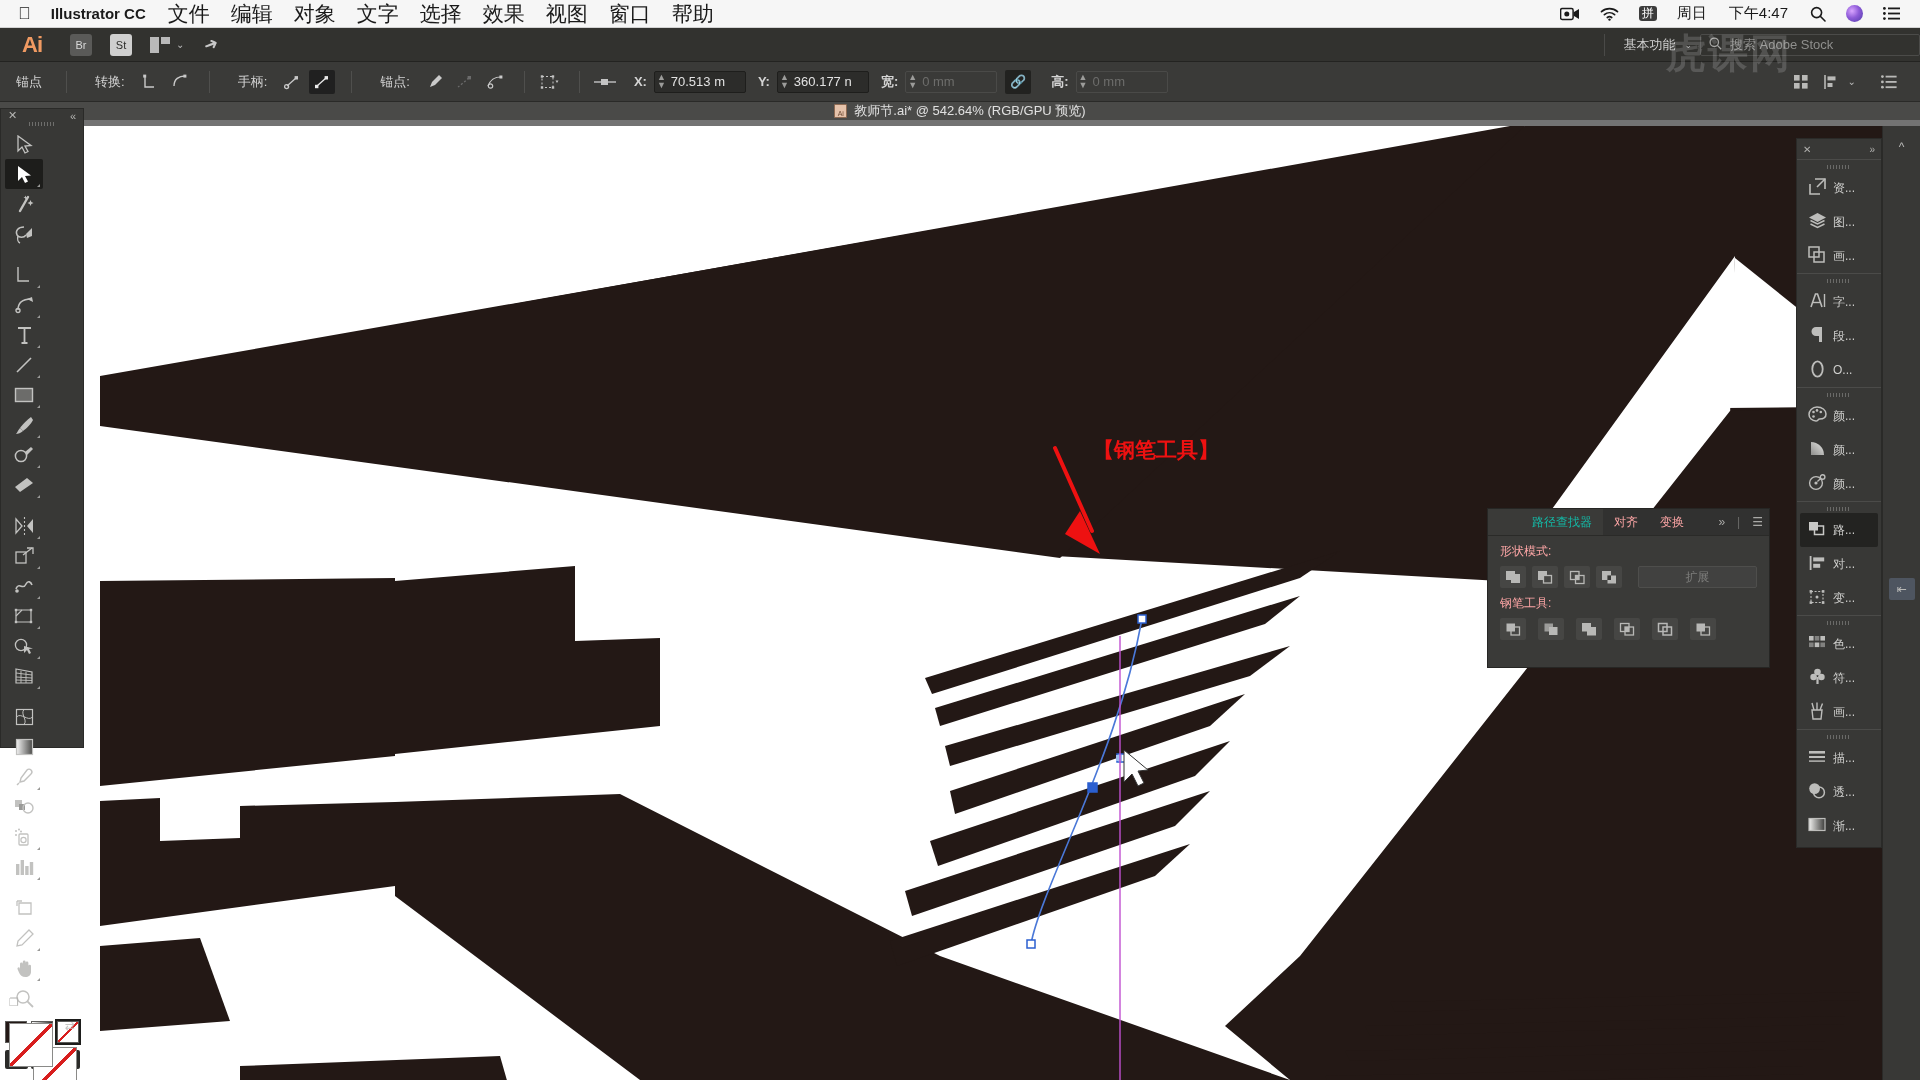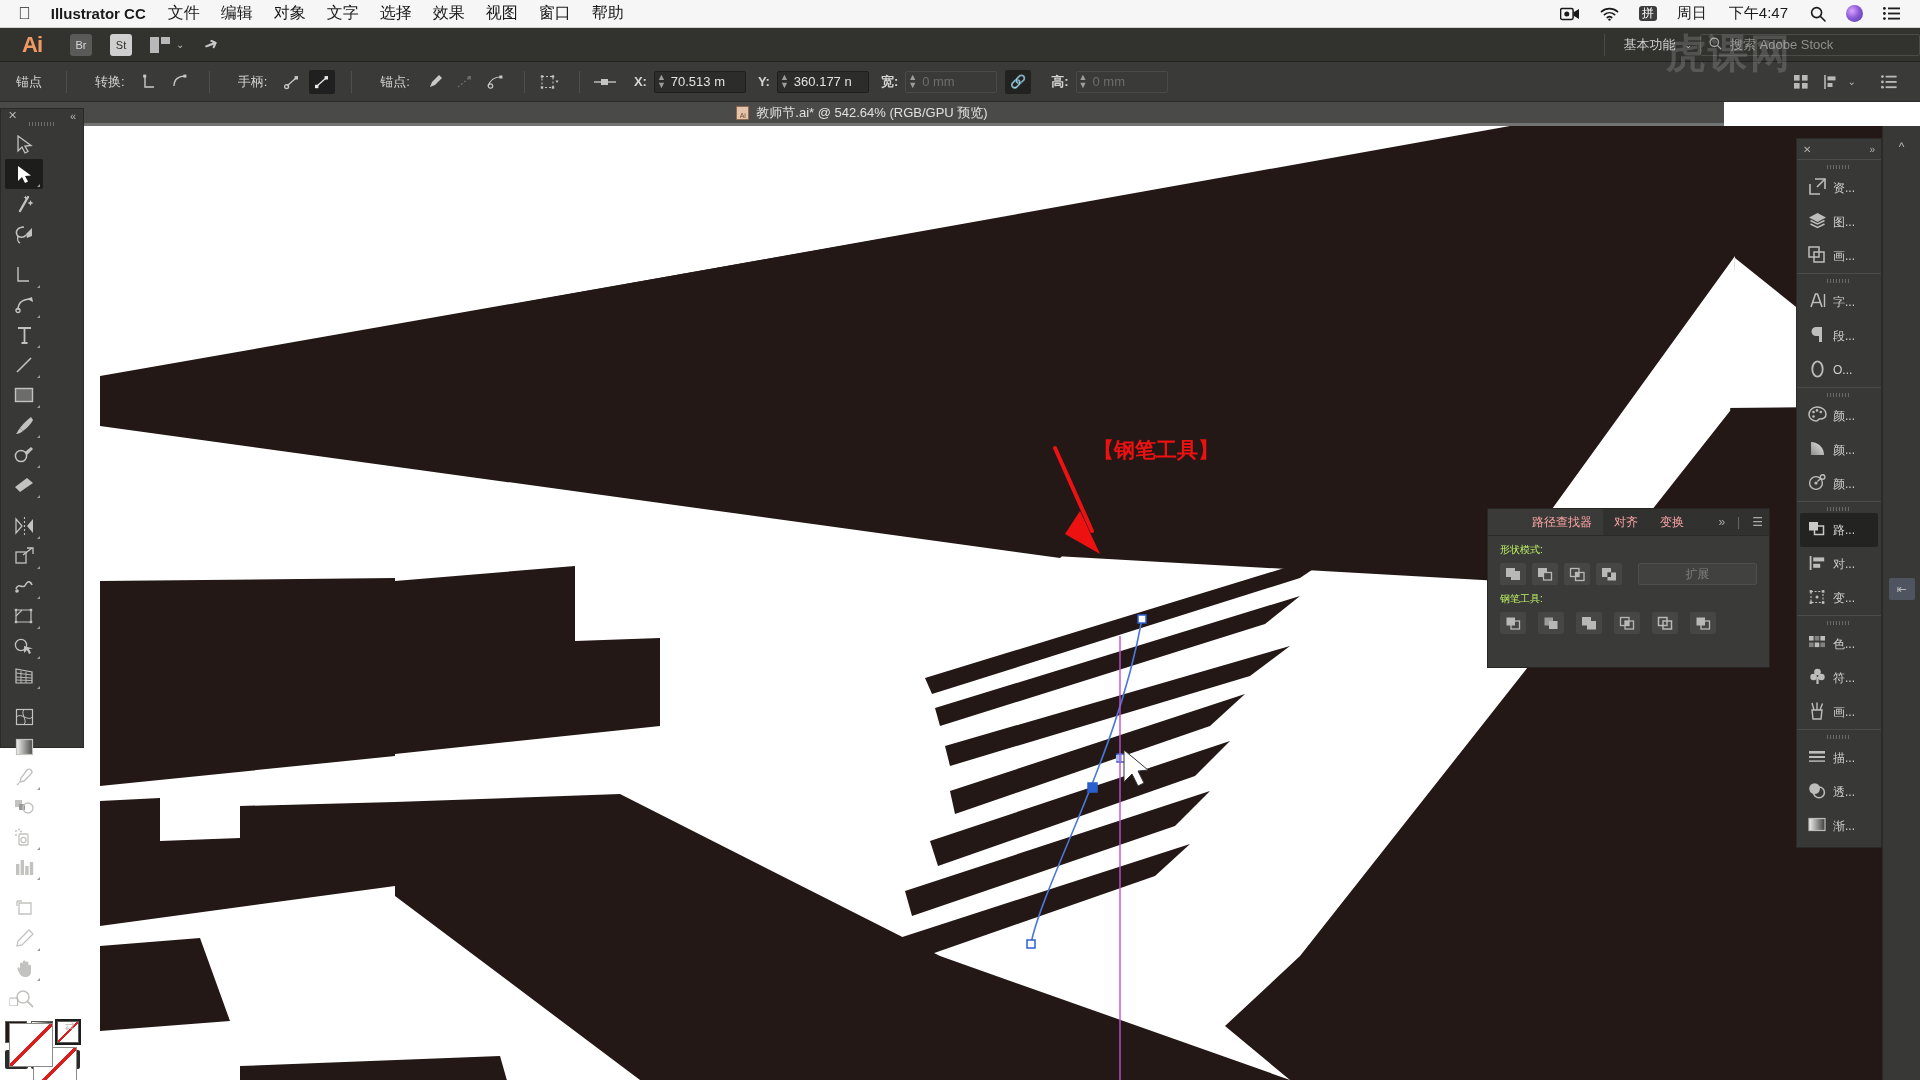--- a/index.html
+++ b/index.html
@@ -16,21 +16,21 @@
   .macbar {
     position: absolute; top: 0; left: 0; width: 1920px; height: 28px;
     background: #f6f6f6;
     border-bottom: 1px solid #d2d2d2;
     display: flex; align-items: center;
     font-size: 15px; color: #1a1a1a;
     z-index: 60;
   }
   .macbar .apple { margin-left: 18px; margin-right: 20px; font-size: 17px; line-height: 1; }
   .macbar .appname { font-weight: bold; margin-right: 22px; font-size: 15px; }
-  .macbar .mitem { margin-right: 21px; font-size: 16px; }
+  .macbar .mitem { margin-right: 21px; font-size: 21px; }
   .macbar .spacer { flex: 1 1 auto; }
   .macbar .ritem { margin-right: 20px; display: flex; align-items: center; }
   .macbar .clock { font-size: 15px; margin-right: 22px; }
   .ime-badge {
     background: #3c3c3c; color: #fff; font-size: 12px;
     padding: 1px 3px; border-radius: 3px; line-height: 1.15;
   }
   .siri-dot {
     width: 17px; height: 17px; border-radius: 50%;
     background: radial-gradient(circle at 35% 35%, #d9a5ff 0%, #8e5bd8 45%, #4e3aa8 100%);
@@ -101,22 +101,22 @@
   .ctrl-field-label { margin: 0 7px 0 12px; font-weight: bold; }
   .link-btn {
     width: 26px; height: 24px; background: #222220; border-radius: 2px;
     display: flex; align-items: center; justify-content: center;
     color: #cfcfcf; font-size: 13px; margin: 0 8px;
   }
   .ctrlbar .spacer { flex: 1 1 auto; }
 
   
   .doctab {
-    position: absolute; top: 102px; left: 0; width: 1724px; height: 24px;
-    background: #4a4a48; border-bottom: 3px solid #737373;
+    position: absolute; top: 102px; left: 0; width: 1920px; height: 24px;
+    background: #4a4a48; border-bottom: 6px solid #737373;
     display: flex; align-items: center; justify-content: center;
     color: #e0e0e0; font-size: 13px;
     z-index: 40;
   }
   .doctab .docicon {
     width: 13px; height: 14px; background: #e6c3ab; border: 1px solid #8e6a52;
     display: inline-flex; align-items: flex-end; justify-content: center;
     font-size: 7px; color: #6c4a34; margin-right: 7px; border-radius: 1px;
   }
 
@@ -188,25 +188,25 @@
     background: #3a3a38; border: 1px solid #262624;
     z-index: 56; color: #d0d0ce;
   }
   .pf-tabs {
     height: 27px; display: flex; align-items: stretch; background: #313130;
     border-bottom: 1px solid #2a2a28; font-size: 12px;
   }
   .pf-tab {
     display: flex; align-items: center; padding: 0 11px; color: #fca5a5;
   }
-  .pf-tab.active { background: #3a3a38; color: #fca5a5; padding-left: 44px; }
+  .pf-tab.active { background: #3a3a38; color: #14b8a6; padding-left: 44px; }
   .pf-tabs .sp { flex: 1 1 auto; }
   .pf-tabs .tool-ic { display: flex; align-items: center; color: #a9a9a7; font-size: 12px; padding: 0 6px; }
   .pf-body { padding: 7px 12px 0 12px; }
-  .pf-sect { font-size: 10px; color: #bef264; margin-bottom: 6px; }
+  .pf-sect { font-size: 12px; color: #fca5a5; margin-bottom: 6px; }
   .pf-row { display: flex; align-items: center; gap: 6px; margin-bottom: 7px; }
   .pf-btn {
     width: 26px; height: 22px; background: #464644; border-radius: 2px;
     display: flex; align-items: center; justify-content: center;
   }
   .pf-expand {
     margin-left: 10px; flex: 1 1 auto; height: 22px; background: #414140;
     border: 1px solid #4e4e4c; border-radius: 2px;
     display: flex; align-items: center; justify-content: center;
     color: #7d7d7b; font-size: 12px;

